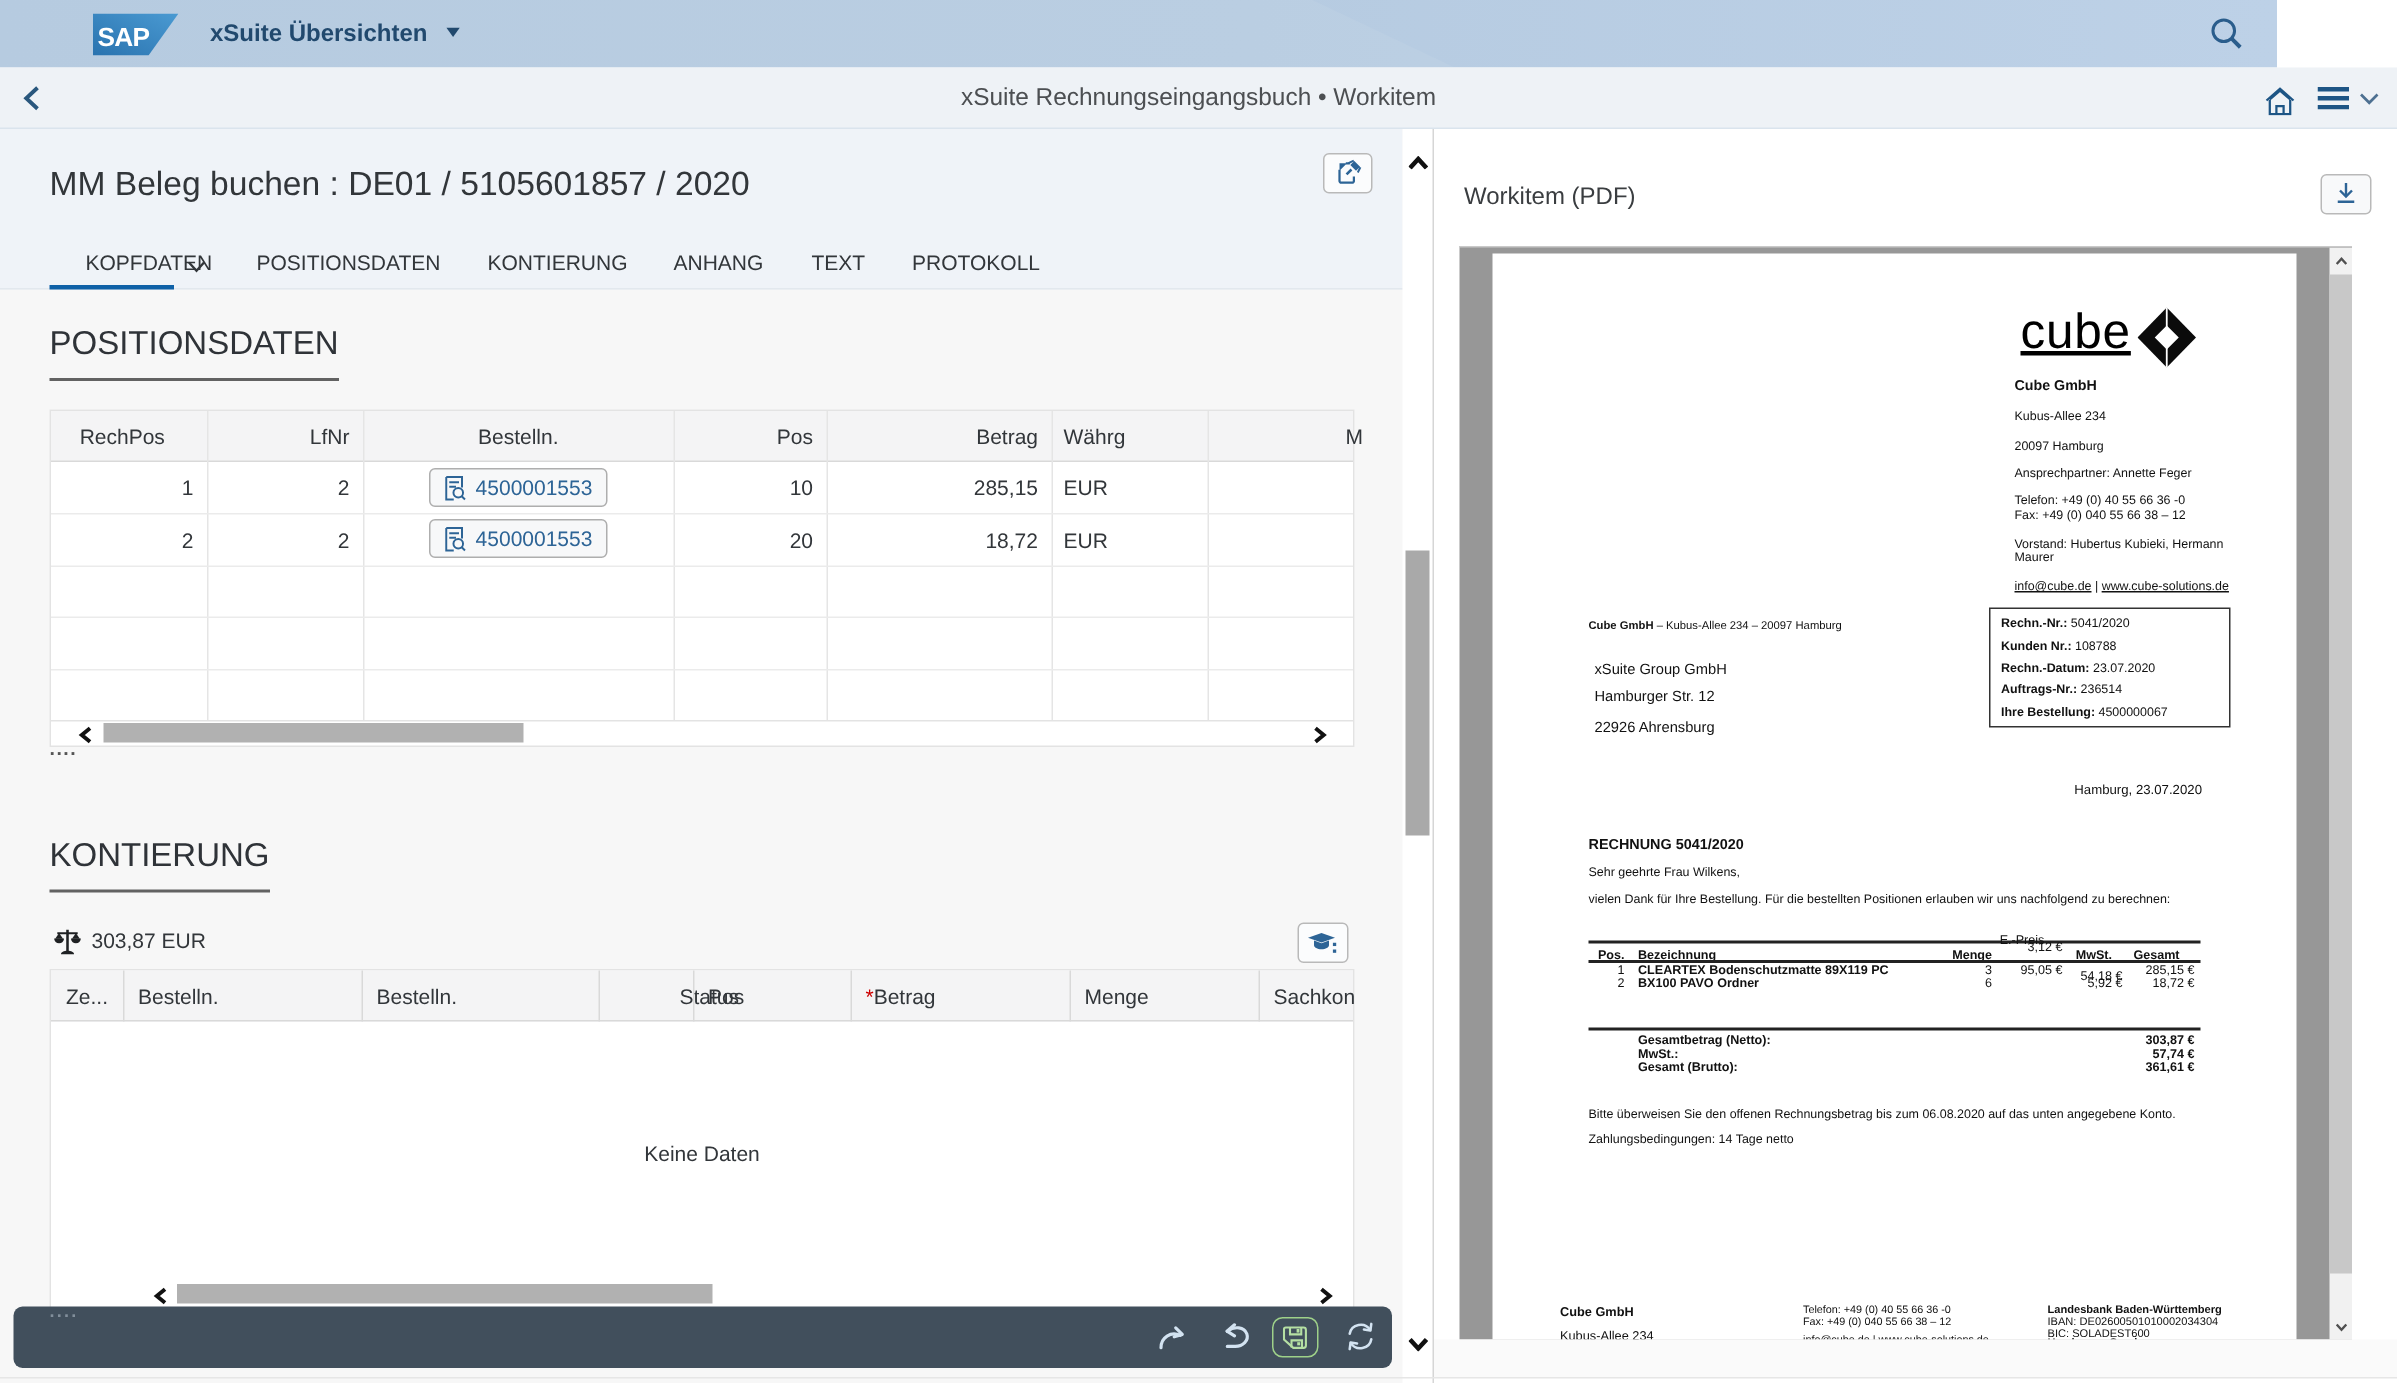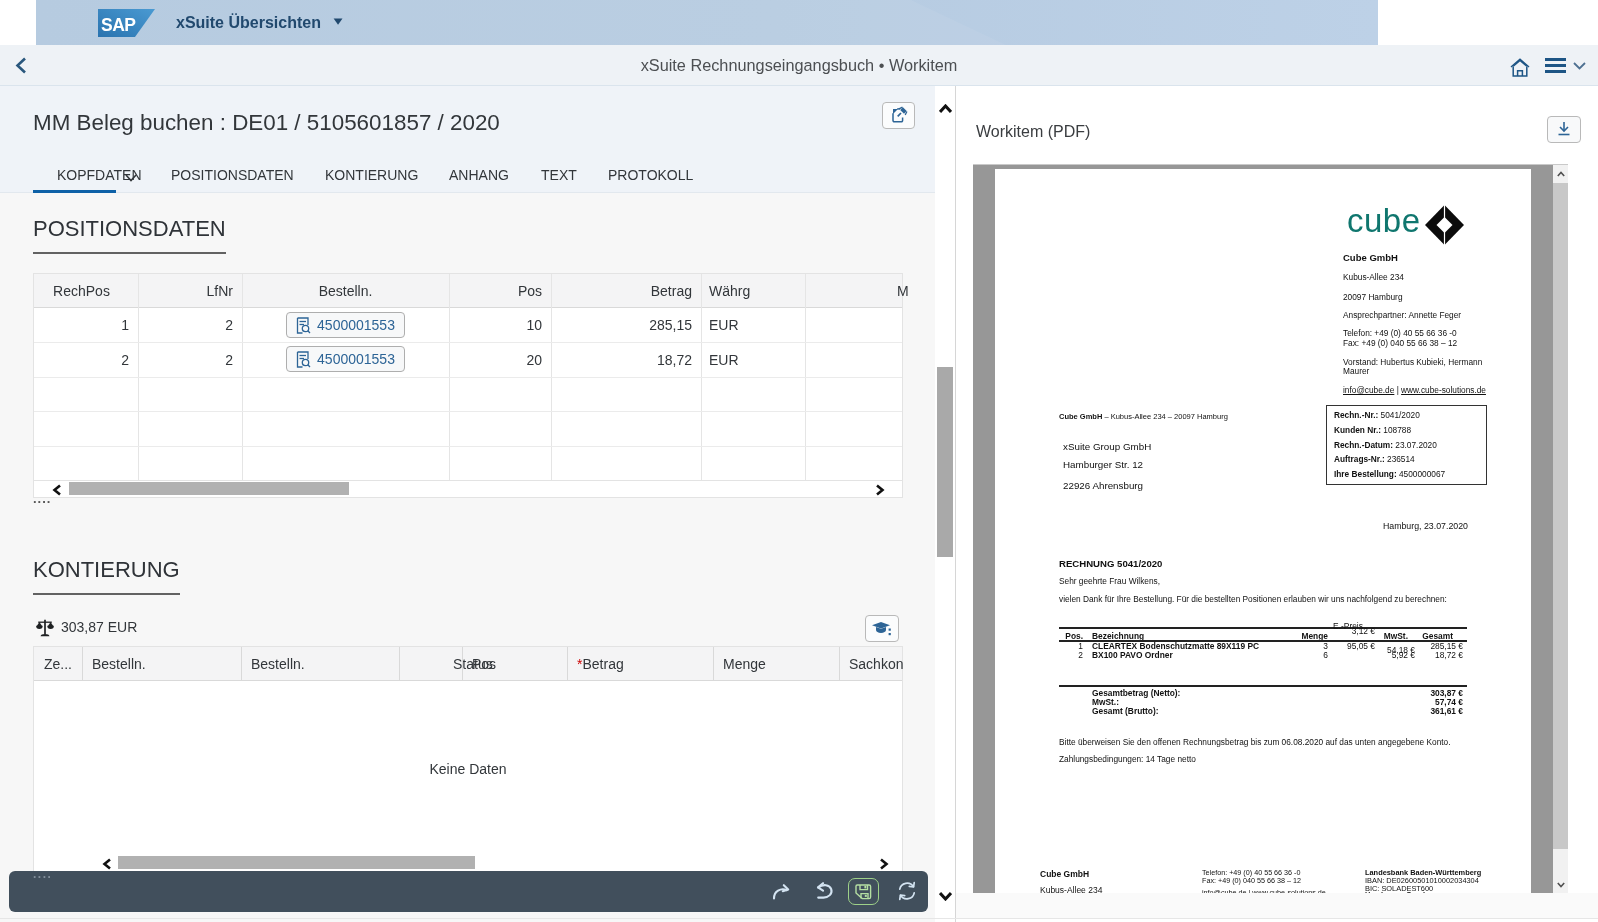--- a/index.html
+++ b/index.html
@@ -4,21 +4,21 @@
 <style>
 * { margin:0; padding:0; box-sizing:border-box; }
 html,body { width:1598px; height:922px; overflow:hidden; }
 body { font-family:"Liberation Sans", sans-serif; position:relative; background:#fff; }
 .abs { position:absolute; }
 svg { display:block; }
 </style>
 </head>
 <body>
 
-<div class="abs" id="shell" style="left:0;top:0;width:1342px;height:45px;background:linear-gradient(90deg,#b2c8df 0%,#b6cbe1 55%,#bdd1e7 100%);overflow:hidden;margin-left:36px;">
+<div class="abs" id="shell" style="left:0;top:0;width:1518px;height:45px;background:linear-gradient(90deg,#b2c8df 0%,#b6cbe1 55%,#bdd1e7 100%);overflow:hidden;">
   <svg class="abs" style="left:0;top:0;" width="1598" height="45" viewBox="0 0 1598 45">
     <polygon points="0,0 875,0 970,45 0,45" fill="#ffffff" fill-opacity="0.06"></polygon>
     <polygon points="1548,0 1598,0 1598,45" fill="#c3d5e9"></polygon>
   </svg>
   <svg class="abs" style="left:62px;top:9px;" width="57" height="28" viewBox="0 0 57 28">
     <defs>
         <linearGradient id="sapg" x1="0" y1="1" x2="1" y2="0">
       <stop offset="0" stop-color="#2a73af"></stop>
           <stop offset="1" stop-color="#4a9ad2"></stop>
     </linearGradient>
@@ -264,21 +264,21 @@
   <svg class="abs" style="left:601px;top:35px;" width="14" height="16" viewBox="0 0 14 16" fill="none" stroke="#2d6496" stroke-width="1.6">
     <line x1="7" y1="1" x2="7" y2="9.5"></line>
     <polyline points="3,6 7,10 11,6"></polyline>
     <line x1="1.5" y1="13.5" x2="12.5" y2="13.5"></line>
   </svg>
 
   <div class="abs" id="viewer" style="left:17px;top:78px;width:595px;height:729px;background:#979797;border-top:1px solid #c9c9c9;overflow:hidden;">
 
     <div class="abs" id="page" style="left:22px;top:4px;width:536px;height:760px;background:#fff;overflow:hidden;color:#111;">
 
-      <div class="abs" style="left:352px;top:33px;font-size:33px;letter-spacing:0.5px;color:#0f766e;">cube</div>
+      <div class="abs" style="left:352px;top:33px;font-size:33px;letter-spacing:0.5px;color:#000000;text-decoration:underline;">cube</div>
       <svg class="abs" style="left:430px;top:36px;" width="39" height="40" viewBox="0 0 39 40">
         <polygon points="19.5,0 39,20 19.5,40 0,20" fill="#0b0b0b"></polygon>
         <polygon points="19.5,12 27.5,20 19.5,28 11.5,20" fill="#fff"></polygon>
         <rect x="18.9" y="0" width="1.2" height="13.5" fill="#fff"></rect>
         <rect x="18.9" y="26.5" width="1.2" height="13.5" fill="#fff"></rect>
       </svg>
       <div class="abs" style="left:348px;top:83px;font-size:9.5px;font-weight:bold;">Cube GmbH</div>
       <div class="abs" style="left:348px;top:103px;font-size:8.3px;">Kubus-Allee 234</div>
       <div class="abs" style="left:348px;top:123px;font-size:8.3px;">20097 Hamburg</div>
       <div class="abs" style="left:348px;top:141px;font-size:8.3px;">Ansprechpartner: Annette Feger</div>

